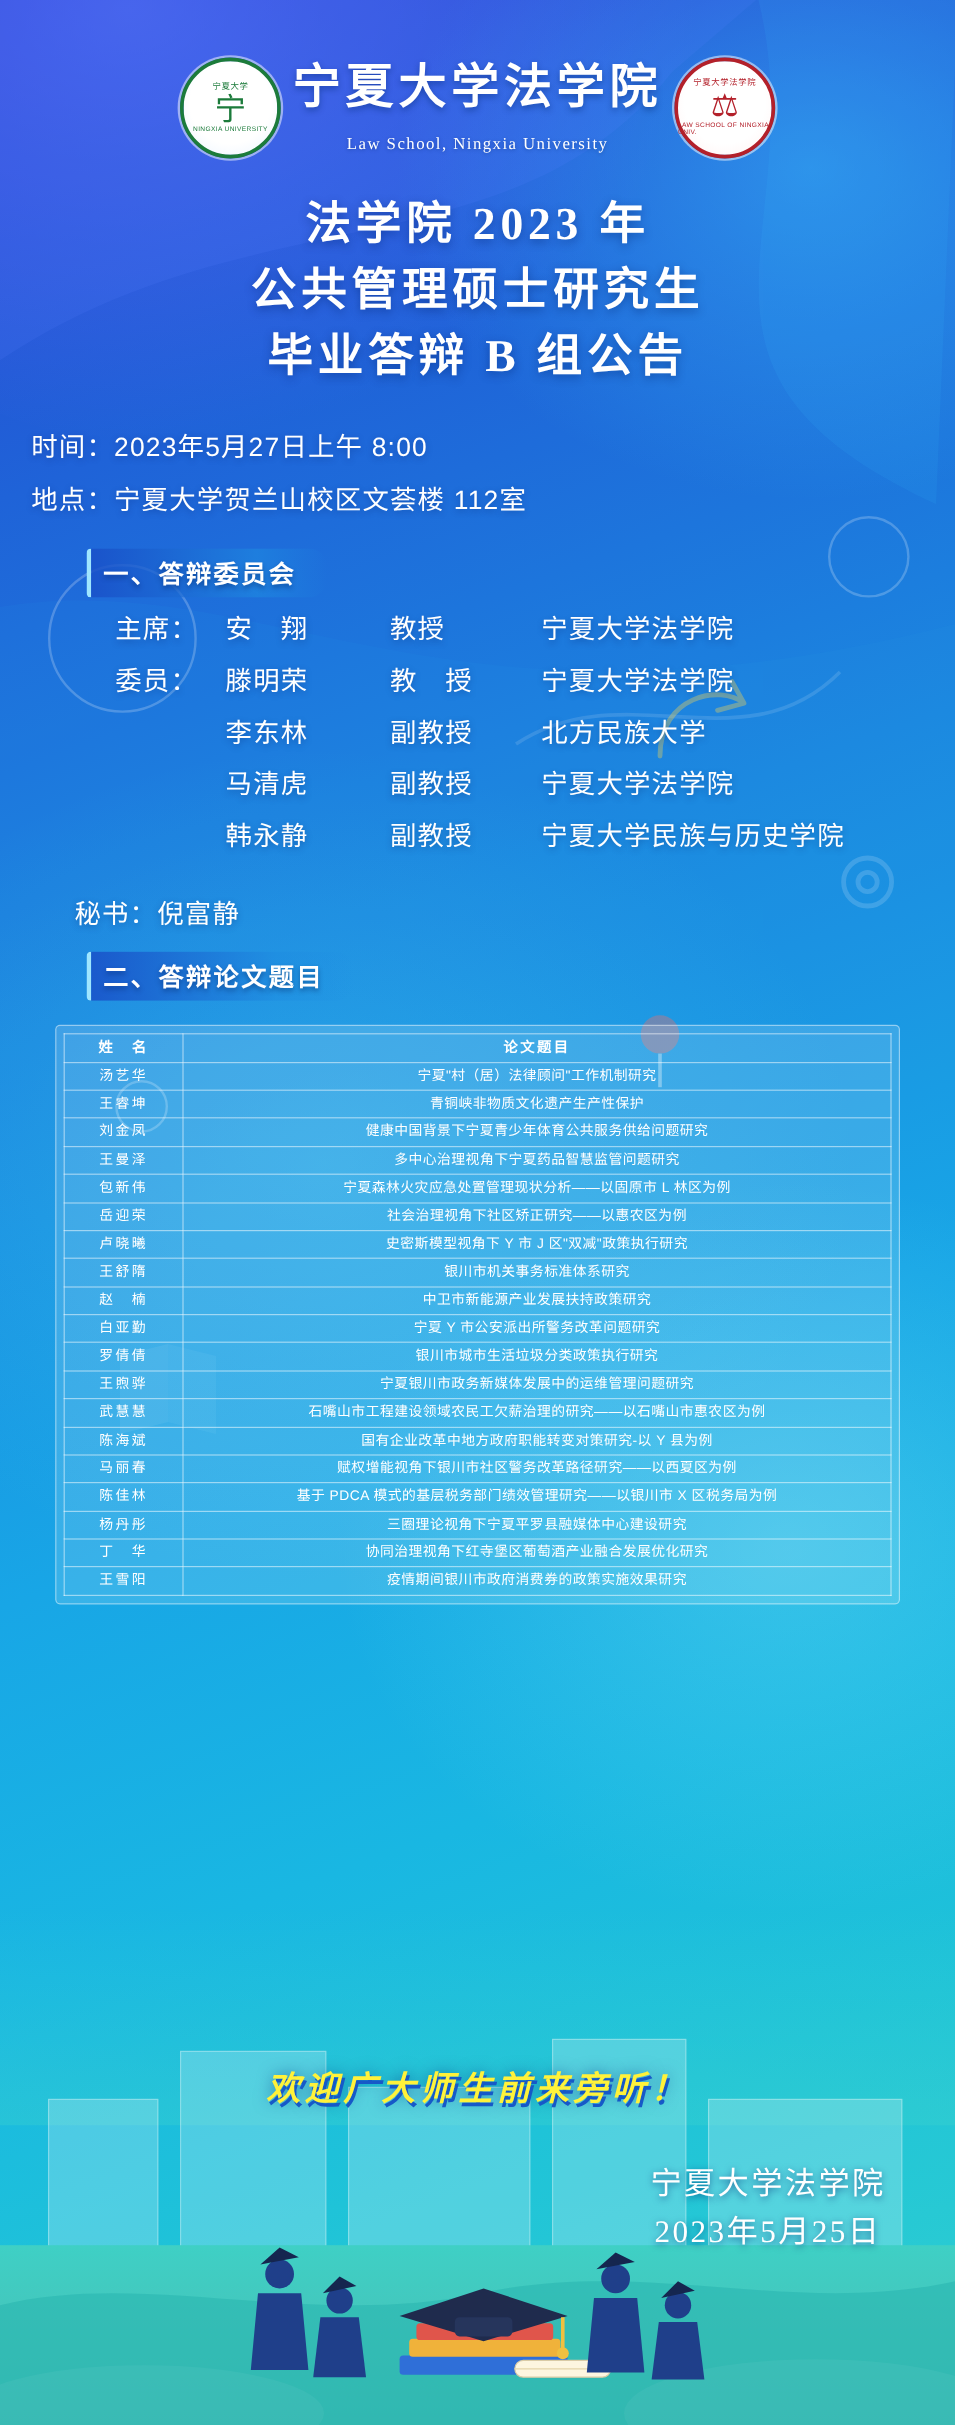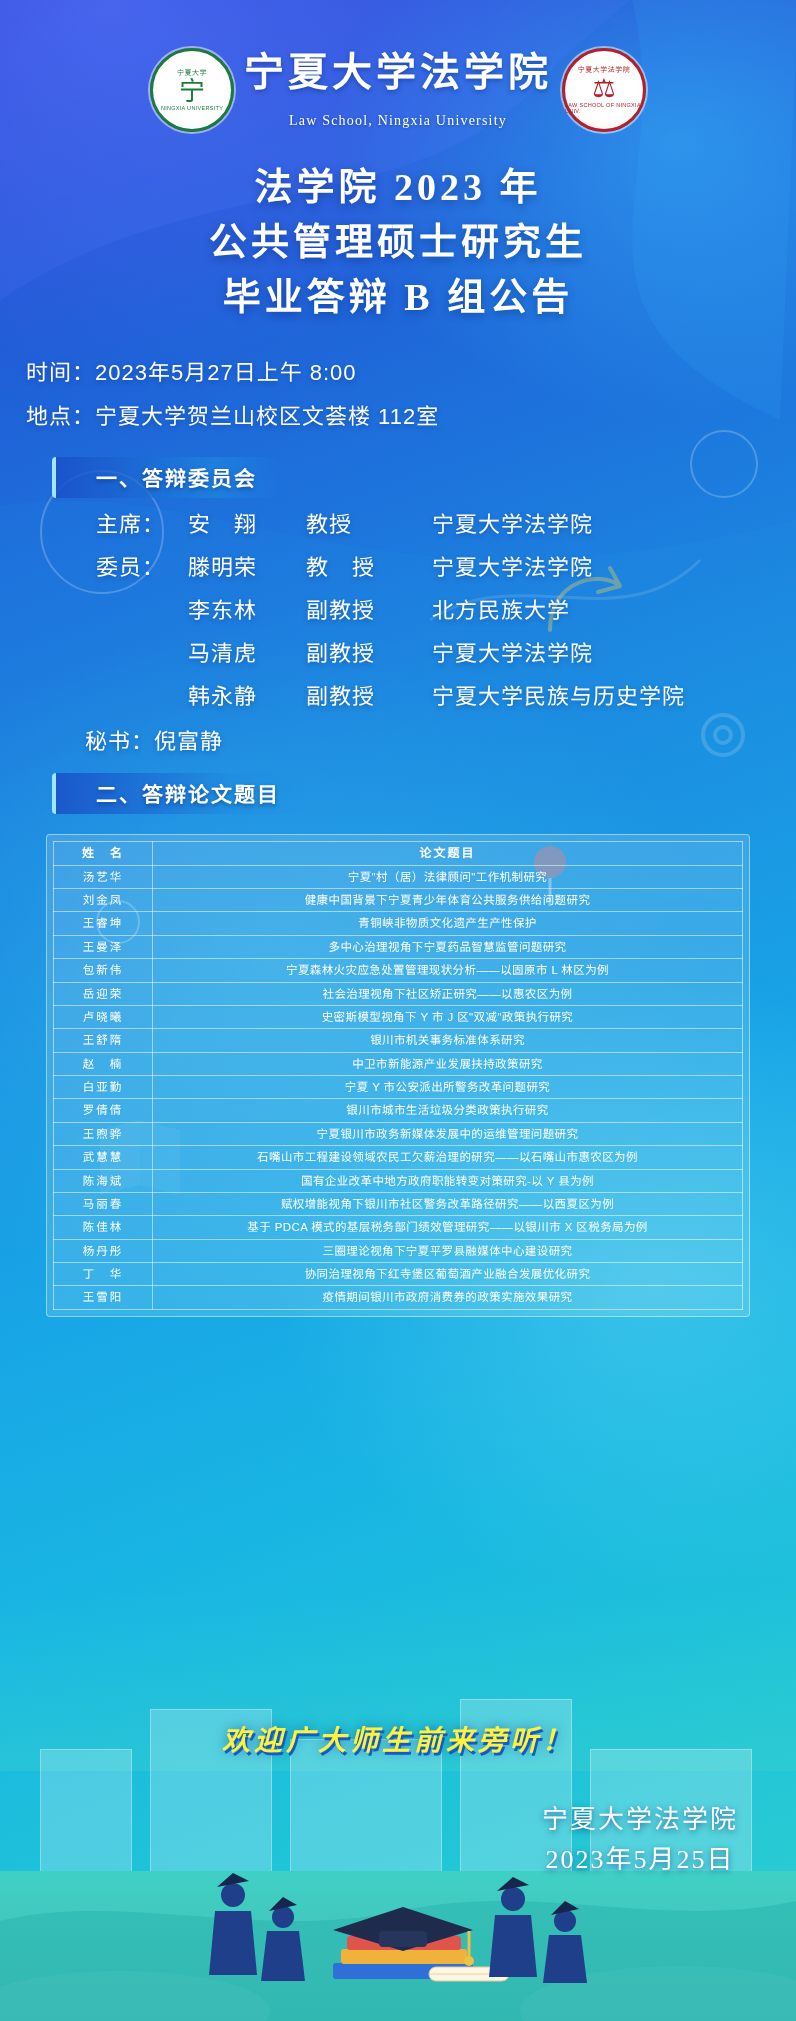--- a/index.html
+++ b/index.html
@@ -157,23 +157,23 @@
     font-size: 22px;
     line-height: 2.0;
     letter-spacing: 1px;
     text-shadow: 0 2px 5px rgba(0,35,110,.35);
   }
 
   
   .section-pill {
     position: relative;
     z-index: 5;
-    margin: 18px 0 6px 52px;
+    margin: 18px 0 6px 72px;
     display: inline-block;
-    padding: 5px 26px 6px 40px;
+    padding: 5px 26px 6px 10px;
     color: #ffffff;
     font-size: 21px;
     font-weight: bold;
     letter-spacing: 2px;
     border-radius: 4px 16px 16px 4px;
     background: linear-gradient(90deg, rgba(25,80,200,.85) 0%, rgba(30,140,225,.55) 70%, rgba(30,160,230,0) 100%);
     border-left: 4px solid #9fe6ff;
     text-shadow: 0 2px 4px rgba(0,30,90,.45);
   }
 
@@ -186,27 +186,27 @@
     font-size: 22px;
     line-height: 1.95;
     letter-spacing: 1px;
     text-shadow: 0 2px 5px rgba(0,35,110,.35);
   }
   .committee .row {
     display: flex;
   }
   .committee .c-label { width: 92px; flex: 0 0 92px; }
   .committee .c-name  { width: 118px; flex: 0 0 118px; }
-  .committee .c-rank  { width: 126px; flex: 0 0 126px; }
+  .committee .c-rank  { width: 126px; flex: 0 0 126px; margin-left: 19px; }
   .committee .c-org   { flex: 1 1 auto; }
   .secretary {
     position: relative;
     z-index: 5;
-    padding-left: 85px;
-    margin-top: 4px;
+    padding-left: 62px;
+    margin-top: 24px;
     color: #ffffff;
     font-size: 22px;
     letter-spacing: 1px;
     text-shadow: 0 2px 5px rgba(0,35,110,.35);
   }
 
   
   .table-wrap {
     position: relative;
     z-index: 5;
@@ -476,26 +476,26 @@
           <th class="name">姓　名</th>
           <th>论文题目</th>
         </tr>
       </thead>
       <tbody id="thesis-body">
           <tr>
             <td class="name">汤艺华</td>
             <td>宁夏"村（居）法律顾问"工作机制研究</td>
           </tr>
           <tr>
+            <td class="name">王睿坤</td>
+            <td>青铜峡非物质文化遗产生产性保护</td>
+          </tr>
+          <tr>
             <td class="name">刘金凤</td>
             <td>健康中国背景下宁夏青少年体育公共服务供给问题研究</td>
-          </tr>
-          <tr>
-            <td class="name">王睿坤</td>
-            <td>青铜峡非物质文化遗产生产性保护</td>
           </tr>
           <tr>
             <td class="name">王曼泽</td>
             <td>多中心治理视角下宁夏药品智慧监管问题研究</td>
           </tr>
           <tr>
             <td class="name">包新伟</td>
             <td>宁夏森林火灾应急处置管理现状分析——以固原市 L 林区为例</td>
           </tr>
           <tr>

